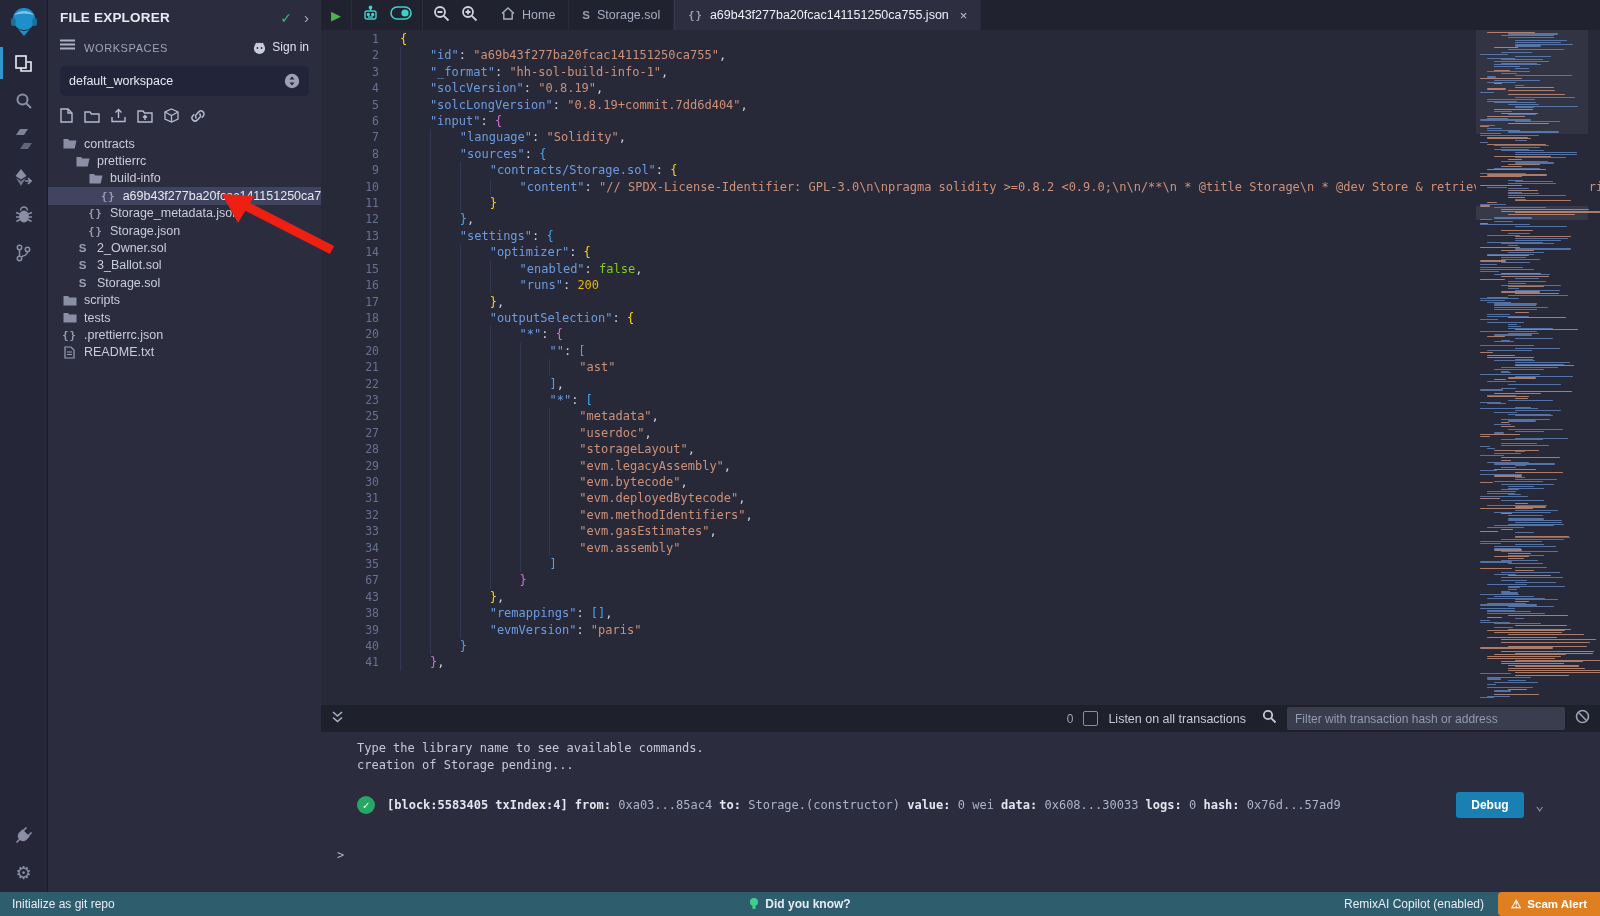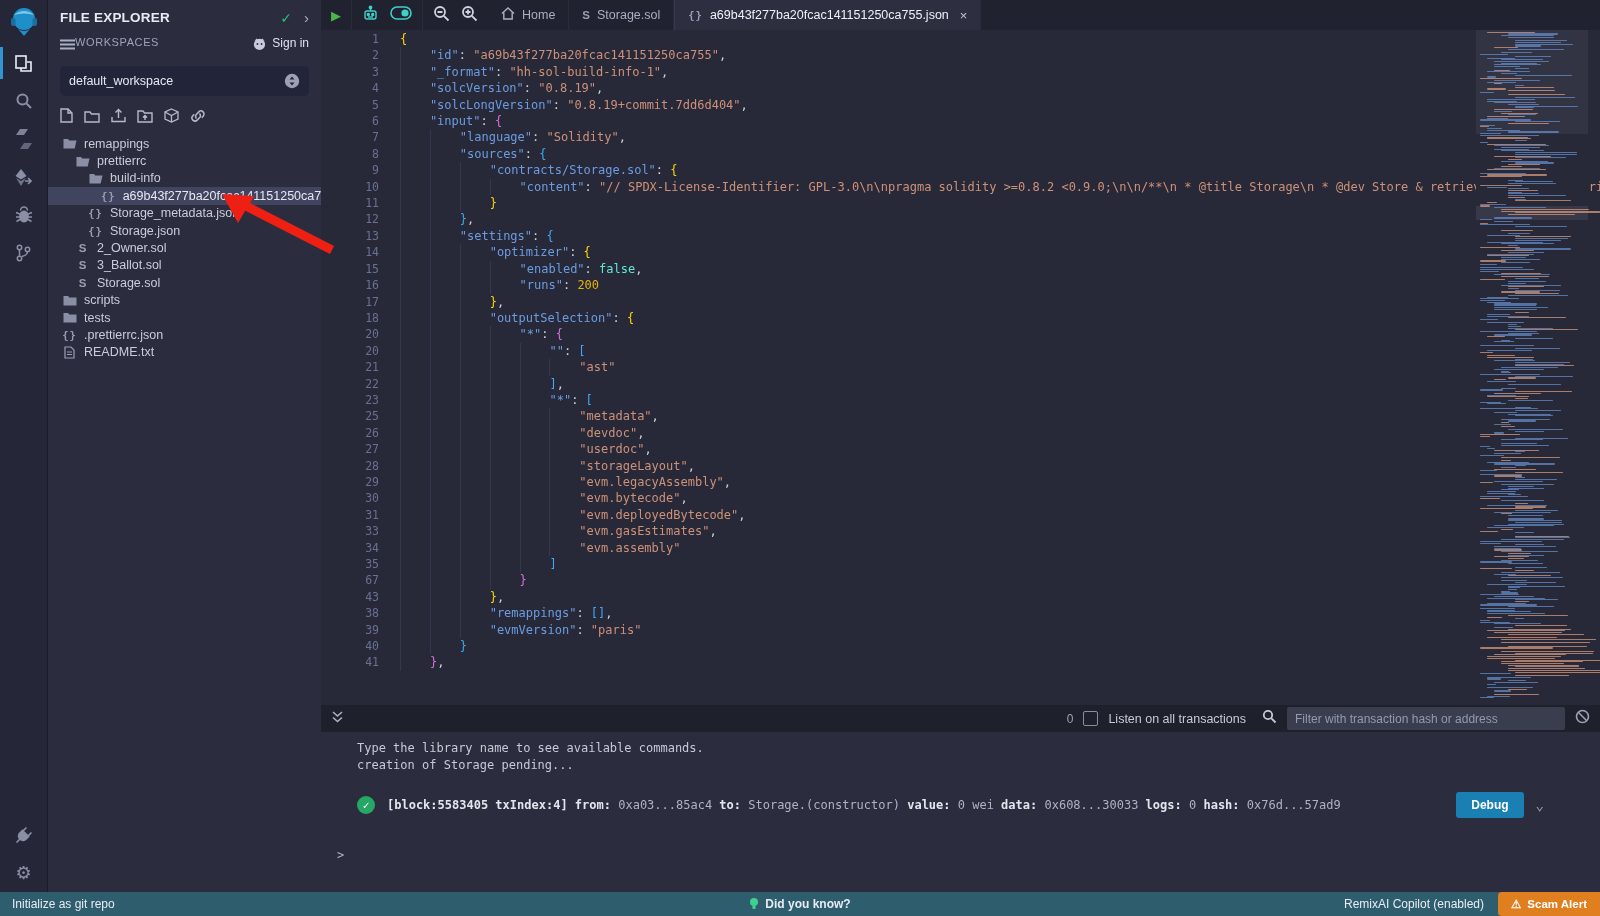--- a/index.html
+++ b/index.html
@@ -14,21 +14,21 @@
   .rail-item.active::before{content:'';position:absolute;left:0;top:3px;bottom:3px;width:3px;background:#2f96d2;}
   .rail-spacer{flex:1;}
   .rail svg{display:block;}
 
   
   .panel{width:273px;flex:0 0 273px;background:#2b2d3f;position:relative;color:#c9ccda;}
   .panel-header{display:flex;align-items:center;padding:9px 12px 6px 12px;}
   .panel-title{font-size:13.5px;font-weight:bold;color:#e8eaf3;flex:1;letter-spacing:.2px;}
   .hdr-check{color:#27c07a;font-size:14px;margin-right:12px;}
   .hdr-chev{color:#aab0c4;font-size:15px;}
-  .ws-row{display:flex;align-items:flex-start;padding:4px 12px;}
+  .ws-row{display:flex;align-items:flex-end;padding:4px 12px;gap:9px;}
   .ws-label{font-size:11px;color:#9ea3ba;letter-spacing:.6px;flex:1;}
   .signin{display:flex;align-items:center;gap:5px;font-size:12px;color:#dfe2ee;}
   .ws-select{margin:8px 12px 6px 12px;height:30px;background:#22243a;border-radius:5px;display:flex;align-items:center;padding:0 9px;}
   .ws-select .ws-name{flex:1;font-size:12.5px;color:#e6e8f2;}
   .fe-toolbar{display:flex;align-items:center;gap:11px;padding:6px 12px 4px 12px;color:#b6b9cc;}
   .tree{margin-top:4px;font-size:12.5px;}
   .tree-row{height:17.4px;display:flex;align-items:center;gap:7px;color:#c9ccda;white-space:nowrap;overflow:hidden;}
   .tree-row.sel{background:#41445e;color:#e6e8f2;}
   .icon-json{font-family:"DejaVu Sans Mono",monospace;font-size:10.5px;font-weight:bold;color:#9a9eb3;letter-spacing:1px;}
   .icon-sol{font-size:11.5px;font-weight:bold;color:#9a9eb3;}
@@ -43,21 +43,21 @@
   .tab.active{background:#2d2f41;color:#eef0f7;border-left:1px solid #373950;}
   .tab .close{margin-left:4px;color:#c3c6d4;font-size:13px;}
 
   .editor{position:relative;flex:1;overflow:hidden;background:#272939;}
   .lines{position:absolute;top:1px;left:0;right:0;}
   .cl{display:flex;height:16.42px;line-height:16.42px;font-family:"DejaVu Sans Mono",monospace;font-size:12px;white-space:pre;}
   .gut{flex:0 0 58px;text-align:right;color:#6a7092;font-size:11.5px;user-select:none;}
   .code{padding-left:21px;white-space:pre;}
   .ind{display:inline-block;width:28.9px;height:16.42px;border-left:1px solid #343750;vertical-align:top;}
   .t-k{color:#6c9ce0}.t-s{color:#ce9178}.t-p{color:#cfd1dc}.t-y{color:#ffd700}
-  .t-m{color:#d670d6}.t-b{color:#3fa9f5}.t-n{color:#eab308}.t-f{color:#5eead4}
+  .t-m{color:#d670d6}.t-b{color:#3fa9f5}.t-n{color:#eab308}.t-f{color:#84cc16}
 
   .minimap{position:absolute;top:0;left:1155px;width:112px;bottom:0;background:#272939;z-index:5;}
   .mm-bar{position:absolute;height:1.1px;border-radius:1px;}
   .mm-slider{position:absolute;left:0;right:0;top:0;height:104px;background:rgba(255,255,255,.055);}
   .mm-hl{position:absolute;left:0;right:0;top:176px;height:14px;background:rgba(255,255,255,.08);}
 
   
   .termbar{height:27px;flex:0 0 27px;background:#1e202c;display:flex;align-items:center;padding:0 10px;gap:10px;color:#c7cad6;}
   .termbar .count{margin-left:auto;color:#9da1b5;font-size:12px;}
   .cb{width:13px;height:13px;border:1px solid #8a8da1;border-radius:2px;background:transparent;}
@@ -224,21 +224,21 @@
             <path d="M9.5 4.5 a3 3 0 0 1 0 4.3 l-2.3 2.3 a3 3 0 0 1-4.3-4.3 l1.4-1.4"></path>
           </svg></span>
     </div>
     <div class="tree">
         <div class="tree-row" style="padding-left: 14px;">
           <span style="display: inline-flex; width: 15px; justify-content: center;">
             <svg width="14" height="11" viewBox="0 0 14 11">
               <path d="M0.5 1 h4.5 l1.3 1.5 H13.5 l-1.8 8 H0.5z" fill="#8b8fa6"></path>
             </svg>
           </span>
-          <span>remappings</span>
+          <span>contracts</span>
         </div>
         <div class="tree-row" style="padding-left: 27px;">
           <span style="display: inline-flex; width: 15px; justify-content: center;">
             <svg width="14" height="11" viewBox="0 0 14 11">
               <path d="M0.5 1 h4.5 l1.3 1.5 H13.5 l-1.8 8 H0.5z" fill="#8b8fa6"></path>
             </svg>
           </span>
           <span>prettierrc</span>
         </div>
         <div class="tree-row" style="padding-left: 40px;">
@@ -391,26 +391,26 @@
           <div class="cl"><span class="gut">15</span><span class="code"><span class="ind"></span><span class="ind"></span><span class="ind"></span><span class="ind"></span><span class="t-k">"enabled"</span><span class="t-p">: </span><span class="t-f">false</span><span class="t-p">,</span></span></div>
           <div class="cl"><span class="gut">16</span><span class="code"><span class="ind"></span><span class="ind"></span><span class="ind"></span><span class="ind"></span><span class="t-k">"runs"</span><span class="t-p">: </span><span class="t-n">200</span></span></div>
           <div class="cl"><span class="gut">17</span><span class="code"><span class="ind"></span><span class="ind"></span><span class="ind"></span><span class="t-y">}</span><span class="t-p">,</span></span></div>
           <div class="cl"><span class="gut">18</span><span class="code"><span class="ind"></span><span class="ind"></span><span class="ind"></span><span class="t-k">"outputSelection"</span><span class="t-p">: </span><span class="t-y">{</span></span></div>
           <div class="cl"><span class="gut">20</span><span class="code"><span class="ind"></span><span class="ind"></span><span class="ind"></span><span class="ind"></span><span class="t-k">"*"</span><span class="t-p">: </span><span class="t-m">{</span></span></div>
           <div class="cl"><span class="gut">20</span><span class="code"><span class="ind"></span><span class="ind"></span><span class="ind"></span><span class="ind"></span><span class="ind"></span><span class="t-k">""</span><span class="t-p">: </span><span class="t-b">[</span></span></div>
           <div class="cl"><span class="gut">21</span><span class="code"><span class="ind"></span><span class="ind"></span><span class="ind"></span><span class="ind"></span><span class="ind"></span><span class="ind"></span><span class="t-s">"ast"</span></span></div>
           <div class="cl"><span class="gut">22</span><span class="code"><span class="ind"></span><span class="ind"></span><span class="ind"></span><span class="ind"></span><span class="ind"></span><span class="t-b">]</span><span class="t-p">,</span></span></div>
           <div class="cl"><span class="gut">23</span><span class="code"><span class="ind"></span><span class="ind"></span><span class="ind"></span><span class="ind"></span><span class="ind"></span><span class="t-k">"*"</span><span class="t-p">: </span><span class="t-b">[</span></span></div>
           <div class="cl"><span class="gut">25</span><span class="code"><span class="ind"></span><span class="ind"></span><span class="ind"></span><span class="ind"></span><span class="ind"></span><span class="ind"></span><span class="t-s">"metadata"</span><span class="t-p">,</span></span></div>
-          <div class="cl"><span class="gut">26</span><span class="code"><span class="ind"></span><span class="ind"></span><span class="ind"></span><span class="ind"></span><span class="ind"></span><span class="ind"></span><span class="t-s">"devdoc"</span><span class="t-p">,</span></span></div>
           <div class="cl"><span class="gut">27</span><span class="code"><span class="ind"></span><span class="ind"></span><span class="ind"></span><span class="ind"></span><span class="ind"></span><span class="ind"></span><span class="t-s">"userdoc"</span><span class="t-p">,</span></span></div>
           <div class="cl"><span class="gut">28</span><span class="code"><span class="ind"></span><span class="ind"></span><span class="ind"></span><span class="ind"></span><span class="ind"></span><span class="ind"></span><span class="t-s">"storageLayout"</span><span class="t-p">,</span></span></div>
           <div class="cl"><span class="gut">29</span><span class="code"><span class="ind"></span><span class="ind"></span><span class="ind"></span><span class="ind"></span><span class="ind"></span><span class="ind"></span><span class="t-s">"evm.legacyAssembly"</span><span class="t-p">,</span></span></div>
           <div class="cl"><span class="gut">30</span><span class="code"><span class="ind"></span><span class="ind"></span><span class="ind"></span><span class="ind"></span><span class="ind"></span><span class="ind"></span><span class="t-s">"evm.bytecode"</span><span class="t-p">,</span></span></div>
           <div class="cl"><span class="gut">31</span><span class="code"><span class="ind"></span><span class="ind"></span><span class="ind"></span><span class="ind"></span><span class="ind"></span><span class="ind"></span><span class="t-s">"evm.deployedBytecode"</span><span class="t-p">,</span></span></div>
+          <div class="cl"><span class="gut">32</span><span class="code"><span class="ind"></span><span class="ind"></span><span class="ind"></span><span class="ind"></span><span class="ind"></span><span class="ind"></span><span class="t-s">"evm.methodIdentifiers"</span><span class="t-p">,</span></span></div>
           <div class="cl"><span class="gut">33</span><span class="code"><span class="ind"></span><span class="ind"></span><span class="ind"></span><span class="ind"></span><span class="ind"></span><span class="ind"></span><span class="t-s">"evm.gasEstimates"</span><span class="t-p">,</span></span></div>
           <div class="cl"><span class="gut">34</span><span class="code"><span class="ind"></span><span class="ind"></span><span class="ind"></span><span class="ind"></span><span class="ind"></span><span class="ind"></span><span class="t-s">"evm.assembly"</span></span></div>
           <div class="cl"><span class="gut">35</span><span class="code"><span class="ind"></span><span class="ind"></span><span class="ind"></span><span class="ind"></span><span class="ind"></span><span class="t-b">]</span></span></div>
           <div class="cl"><span class="gut">67</span><span class="code"><span class="ind"></span><span class="ind"></span><span class="ind"></span><span class="ind"></span><span class="t-m">}</span></span></div>
           <div class="cl"><span class="gut">43</span><span class="code"><span class="ind"></span><span class="ind"></span><span class="ind"></span><span class="t-y">}</span><span class="t-p">,</span></span></div>
           <div class="cl"><span class="gut">38</span><span class="code"><span class="ind"></span><span class="ind"></span><span class="ind"></span><span class="t-k">"remappings"</span><span class="t-p">: </span><span class="t-b">[]</span><span class="t-p">,</span></span></div>
           <div class="cl"><span class="gut">39</span><span class="code"><span class="ind"></span><span class="ind"></span><span class="ind"></span><span class="t-k">"evmVersion"</span><span class="t-p">: </span><span class="t-s">"paris"</span></span></div>
           <div class="cl"><span class="gut">40</span><span class="code"><span class="ind"></span><span class="ind"></span><span class="t-b">}</span></span></div>
           <div class="cl"><span class="gut">41</span><span class="code"><span class="ind"></span><span class="t-m">}</span><span class="t-p">,</span></span></div>
         </div>

